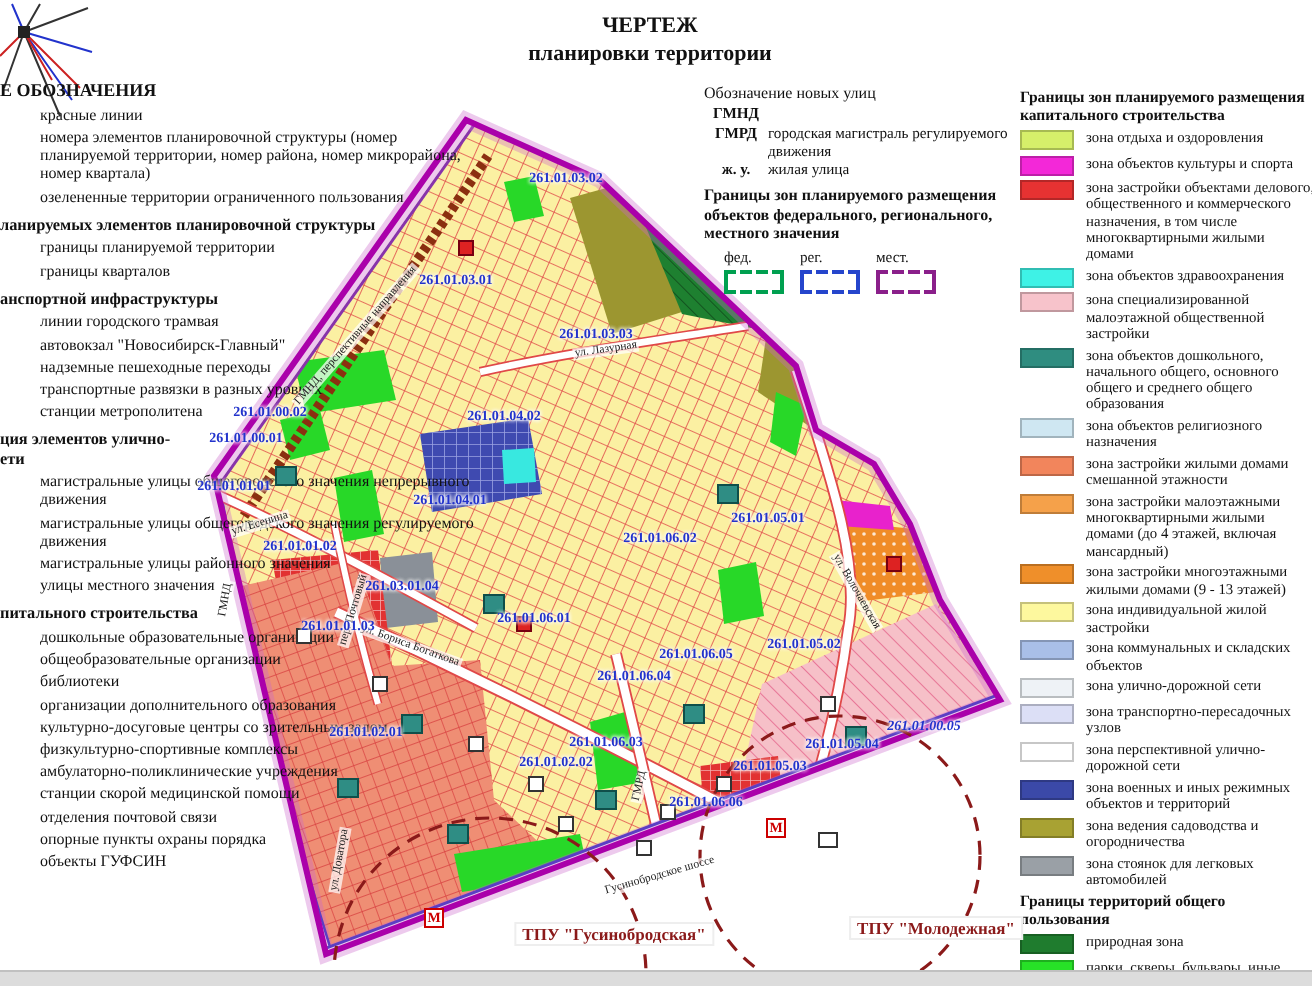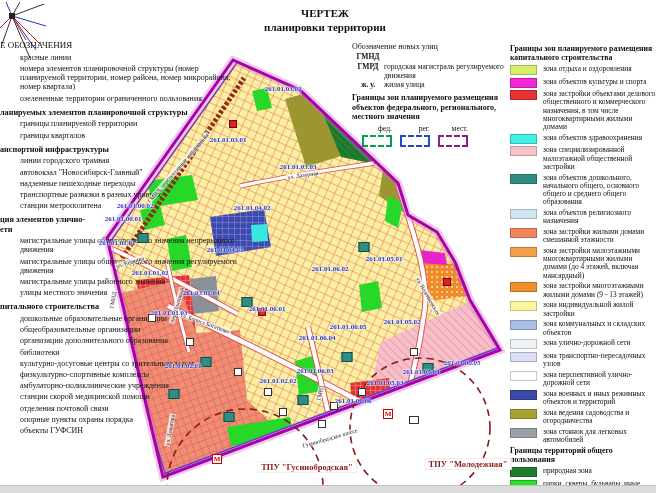--- a/index.html
+++ b/index.html
@@ -9,32 +9,32 @@
     --park-green:#28d828; --teal:#2f8d84; --cyan:#38e8e0; --red-zone:#e23232; --water-blue:#8fb7e0;
   }
   html,body{margin:0;padding:0;background:#fff}
   .stage{position:relative;width:656px;height:493px;background:#fff;overflow:hidden;
          font-family:"Liberation Serif",serif;color:#111}
   
   .title{position:absolute;left:240px;top:6px;width:170px;text-align:center;
          font-weight:bold;font-size:11px;line-height:1.3}
   
   .left-legend{position:absolute;left:0;top:40px;width:238px;font-size:8px;line-height:1.13}
-  .lg-main-head{font-weight:normal;font-size:9px;margin-bottom:3px}
+  .lg-main-head{font-weight:bold;font-size:9px;margin-bottom:3px}
   .lg-head{font-weight:bold;font-size:8.2px;margin:5px 0 2.5px;white-space:pre-line}
   .lg-item{padding-left:20px;margin:2.2px 0}
   
   .mid-legend{position:absolute;left:352px;top:42px;width:170px;font-size:7.6px;line-height:1.15}
   .ml-head{font-weight:normal;font-size:8px;margin-bottom:2px}
   .ml-row{display:flex;margin:1px 0}
   .ml-abbr{width:32px;flex:none;font-weight:bold;text-align:center}
   .ml-label{flex:1}
   .ml-zhead{font-weight:bold;font-size:8px;margin-top:3px;line-height:1.2}
   .ml-levels{display:flex;gap:8px;margin-top:3px;padding-left:10px}
-  .ml-level{text-align:right;font-size:7.6px}
+  .ml-level{text-align:left;font-size:7.6px}
   .ml-box{width:30px;height:12px;border:2px dashed #333;margin-top:1px;box-sizing:border-box}
   
   .right-legend{position:absolute;left:510px;top:42px;width:148px;font-size:7.4px;line-height:1.12}
   .rl-head{font-weight:bold;font-size:7.8px;margin:3px 0 2px;line-height:1.15}
   .rl-row{display:flex;align-items:flex-start;margin:2.4px 0}
   .swatch{width:27px;height:10px;flex:none;margin-right:6px;border:1px solid rgba(0,0,0,.22);box-sizing:border-box}
   .rl-text{flex:1}
   .pat-grid{background-image:repeating-linear-gradient(0deg,rgba(255,255,255,.55) 0 1px,transparent 1px 3.5px),
             repeating-linear-gradient(90deg,rgba(255,255,255,.55) 0 1px,transparent 1px 3.5px)}
   .pat-dots{background-image:radial-gradient(#fff 25%,transparent 30%);background-size:3.5px 3.5px}
@@ -199,22 +199,22 @@
     <div>
         <div class="lg-item">магистральные улицы общегородского значения непрерывного движения</div>
         <div class="lg-item">магистральные улицы общегородского значения регулируемого движения</div>
         <div class="lg-item">магистральные улицы районного значения</div>
         <div class="lg-item">улицы местного значения</div>
       </div>
     <div class="lg-head">питального строительства</div>
     <div>
         <div class="lg-item">дошкольные образовательные организации</div>
         <div class="lg-item">общеобразовательные организации</div>
+        <div class="lg-item">библиотеки</div>
         <div class="lg-item">организации дополнительного образования</div>
-        <div class="lg-item">библиотеки</div>
         <div class="lg-item">культурно-досуговые центры со зрительным залом</div>
         <div class="lg-item">физкультурно-спортивные комплексы</div>
         <div class="lg-item">амбулаторно-поликлинические учреждения</div>
         <div class="lg-item">станции скорой медицинской помощи</div>
         <div class="lg-item">отделения почтовой связи</div>
         <div class="lg-item">опорные пункты охраны порядка</div>
         <div class="lg-item">объекты ГУФСИН</div>
       </div>
   </div>
 
@@ -387,21 +387,21 @@
       <span class="q-label" style="left: 117px; top: 243px;">261.01.01.01</span>
       <span class="q-label" style="left: 252px; top: 208px;">261.01.04.02</span>
       <span class="q-label" style="left: 225px; top: 250px; text-align: right;">261.01.04.01</span>
       <span class="q-label" style="left: 150px; top: 273px;">261.01.01.02</span>
       <span class="q-label" style="left: 201px; top: 293px;">261.03.01.04</span>
       <span class="q-label" style="left: 169px; top: 313px;">261.01.01.03</span>
       <span class="q-label" style="left: 384px; top: 259px;">261.01.05.01</span>
       <span class="q-label" style="left: 330px; top: 269px;">261.01.06.02</span>
       <span class="q-label" style="left: 267px; top: 309px;">261.01.06.01</span>
       <span class="q-label" style="left: 317px; top: 338px;">261.01.06.04</span>
-      <span class="q-label" style="left: 315px; top: 371px;">261.01.06.03</span>
+      <span class="q-label" style="left: 303px; top: 371px;">261.01.06.03</span>
       <span class="q-label" style="left: 183px; top: 366px;">261.01.02.01</span>
       <span class="q-label" style="left: 278px; top: 381px;">261.01.02.02</span>
       <span class="q-label" style="left: 348px; top: 327px;">261.01.06.05</span>
       <span class="q-label" style="left: 402px; top: 322px;">261.01.05.02</span>
       <span class="q-label" style="left: 462px; top: 363px; font-style: italic;">261.01.00.05</span>
       <span class="q-label" style="left: 421px; top: 372px;">261.01.05.04</span>
       <span class="q-label" style="left: 385px; top: 383px;">261.01.05.03</span>
       <span class="q-label" style="left: 353px; top: 401px;">261.01.06.06</span>
     </div>
   <div class="map-layer">

